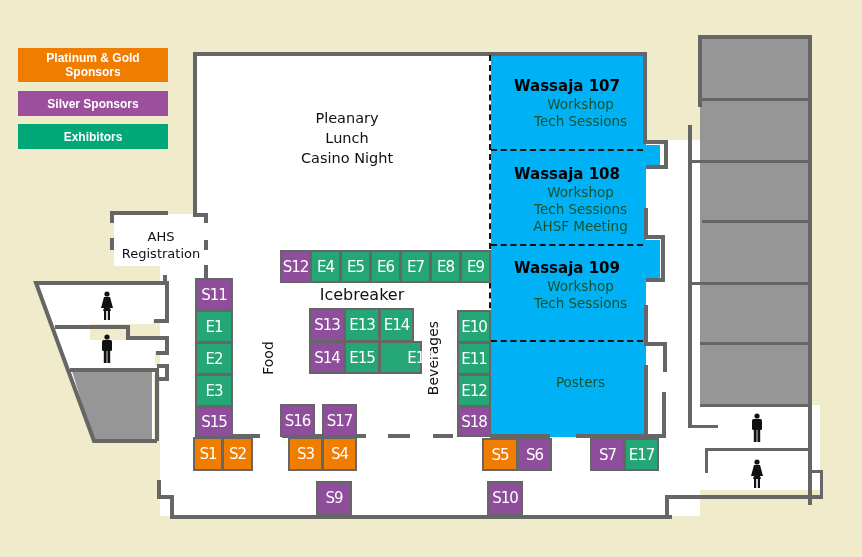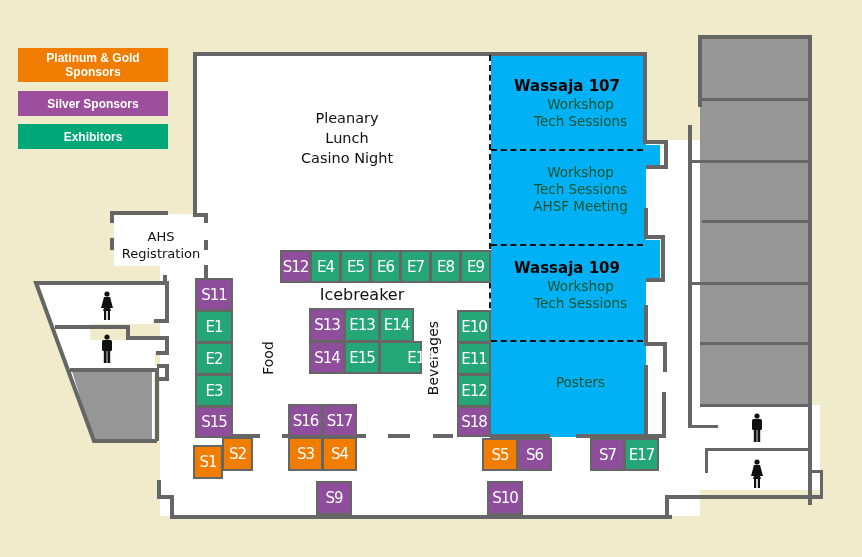--- a/index.html
+++ b/index.html
@@ -137,20 +137,21 @@
   <div class="dash-h" style="left:491px;top:149px;width:152px;"></div>
   <div class="dash-h" style="left:491px;top:244px;width:152px;"></div>
   <div class="dash-h" style="left:491px;top:340px;width:152px;"></div>
 
   <div class="label" style="left:491px;top:76px;width:152px;">
     <div class="room-title">Wassaja 107</div>
     <div class="room-sub">Workshop</div>
     <div class="room-sub">Tech Sessions</div>
   </div>
   <div class="label" style="left:491px;top:164px;width:152px;">
+    <div class="room-title">Wassaja 108</div>
     <div class="room-sub">Workshop</div>
     <div class="room-sub">Tech Sessions</div>
     <div class="room-sub">AHSF Meeting</div>
   </div>
   <div class="label" style="left:491px;top:258px;width:152px;">
     <div class="room-title">Wassaja 109</div>
     <div class="room-sub">Workshop</div>
     <div class="room-sub">Tech Sessions</div>
   </div>
   <div class="label" style="left:491px;top:374px;width:152px;">
@@ -168,21 +169,21 @@
   </div>
   <div class="label" style="left:312px;top:285px;width:100px;font-size:16px;">Icebreaker</div>
   <div class="label" style="left:238px;top:348px;width:60px;font-size:14px;transform:rotate(-90deg);">Food</div>
   <div class="label" style="left:393px;top:348px;width:80px;font-size:14px;transform:rotate(-90deg);">Beverages</div>
 
   <div class="booth silv" style="left:195px;top:278px;width:38px;height:33px;">S11</div>
   <div class="booth exh" style="left:195px;top:310px;width:38px;height:33px;">E1</div>
   <div class="booth exh" style="left:195px;top:342px;width:38px;height:33px;">E2</div>
   <div class="booth exh" style="left:195px;top:374px;width:38px;height:33px;">E3</div>
   <div class="booth silv" style="left:195px;top:406px;width:38px;height:32px;">S15</div>
-  <div class="booth plat" style="left:193px;top:437px;width:30px;height:34px;margin-top:8px;">S1</div>
+  <div class="booth plat" style="left:193px;top:437px;width:30px;height:34px;">S1</div>
   <div class="booth plat" style="left:222px;top:437px;width:31px;height:34px;">S2</div>
 
   <div class="booth silv" style="left:280px;top:250px;width:31px;height:33px;">S12</div>
   <div class="booth exh" style="left:310px;top:250px;width:31px;height:33px;">E4</div>
   <div class="booth exh" style="left:340px;top:250px;width:31px;height:33px;">E5</div>
   <div class="booth exh" style="left:370px;top:250px;width:31px;height:33px;">E6</div>
   <div class="booth exh" style="left:400px;top:250px;width:31px;height:33px;">E7</div>
   <div class="booth exh" style="left:430px;top:250px;width:31px;height:33px;">E8</div>
   <div class="booth exh" style="left:460px;top:250px;width:31px;height:33px;">E9</div>
 
@@ -191,21 +192,21 @@
   <div class="booth exh" style="left:379px;top:308px;width:35px;height:34px;">E14</div>
   <div class="booth silv" style="left:309px;top:341px;width:36px;height:33px;">S14</div>
   <div class="booth exh" style="left:344px;top:341px;width:36px;height:33px;">E15</div>
   <div class="booth exh" style="left:379px;top:341px;width:35px;height:33px;padding-left:39px;">E16</div>
 
   <div class="booth exh" style="left:457px;top:310px;width:34px;height:33px;">E10</div>
   <div class="booth exh" style="left:457px;top:342px;width:34px;height:33px;">E11</div>
   <div class="booth exh" style="left:457px;top:374px;width:34px;height:33px;">E12</div>
   <div class="booth silv" style="left:457px;top:406px;width:34px;height:31px;">S18</div>
 
-  <div class="booth silv" style="left:288px;top:404px;width:35px;height:33px;">S16</div>
+  <div class="booth silv" style="left:280px;top:404px;width:35px;height:33px;">S16</div>
   <div class="booth silv" style="left:322px;top:404px;width:35px;height:33px;">S17</div>
   <div class="booth plat" style="left:288px;top:437px;width:35px;height:34px;">S3</div>
   <div class="booth plat" style="left:322px;top:437px;width:35px;height:34px;">S4</div>
 
   <div class="booth plat" style="left:482px;top:438px;width:36px;height:33px;">S5</div>
   <div class="booth silv" style="left:517px;top:438px;width:35px;height:33px;">S6</div>
   <div class="booth silv" style="left:590px;top:438px;width:35px;height:33px;">S7</div>
   <div class="booth exh" style="left:624px;top:438px;width:35px;height:33px;">E17</div>
 
   <div class="booth silv" style="left:316px;top:481px;width:36px;height:34px;">S9</div>

